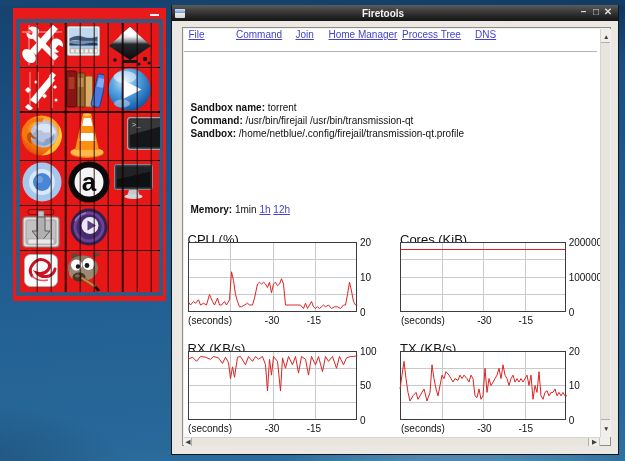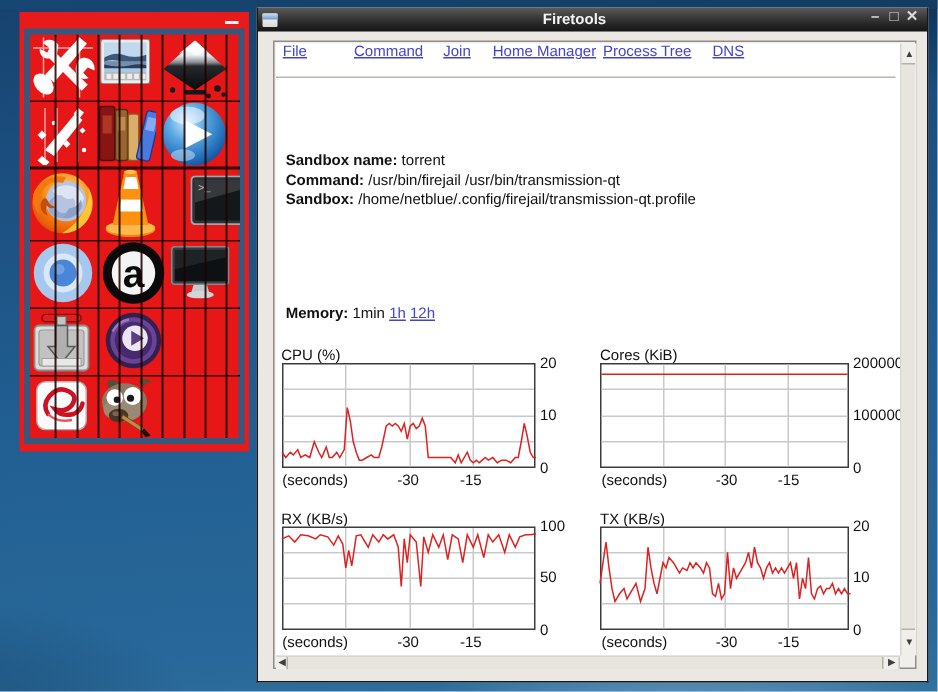--- a/index.html
+++ b/index.html
@@ -35,21 +35,21 @@
 #hsb{position:absolute;left:1px;top:409px;width:416px;height:8.5px;background:#f1efeb;border-top:1px solid #d8d5d0;}
 .arrow{position:absolute;color:#3f3f3f;font-size:6.5px;line-height:8px;}
 
 #view a{color:#4343cc;text-decoration:underline;}
 .menu a{position:absolute;top:0;font-size:10px;white-space:pre;}
 .txt{position:absolute;font-size:10px;color:#111;line-height:12.9px;white-space:pre;}
 .txt b{font-weight:bold;}
 #sep{position:absolute;left:0px;top:22.5px;width:413px;height:1px;background:#b8b5b0;}
 .cbox{position:absolute;border:1px solid #3c3c3c;box-sizing:border-box;background:#fff;}
 .gl{position:absolute;background:#c9c9c9;}
-.ctitle{position:absolute;font-size:10px;color:#111;white-space:pre;}
+.ctitle{position:absolute;font-size:13px;color:#111;white-space:pre;}
 .clab{position:absolute;font-size:10px;color:#111;white-space:pre;}
 svg.line{position:absolute;overflow:visible;}
 </style></head>
 <body>
 <div id="desk-dark-top"></div>
 
 <div id="panel">
   <div class="inner"></div>
   <div class="dash"></div>
   <div id="grid">

